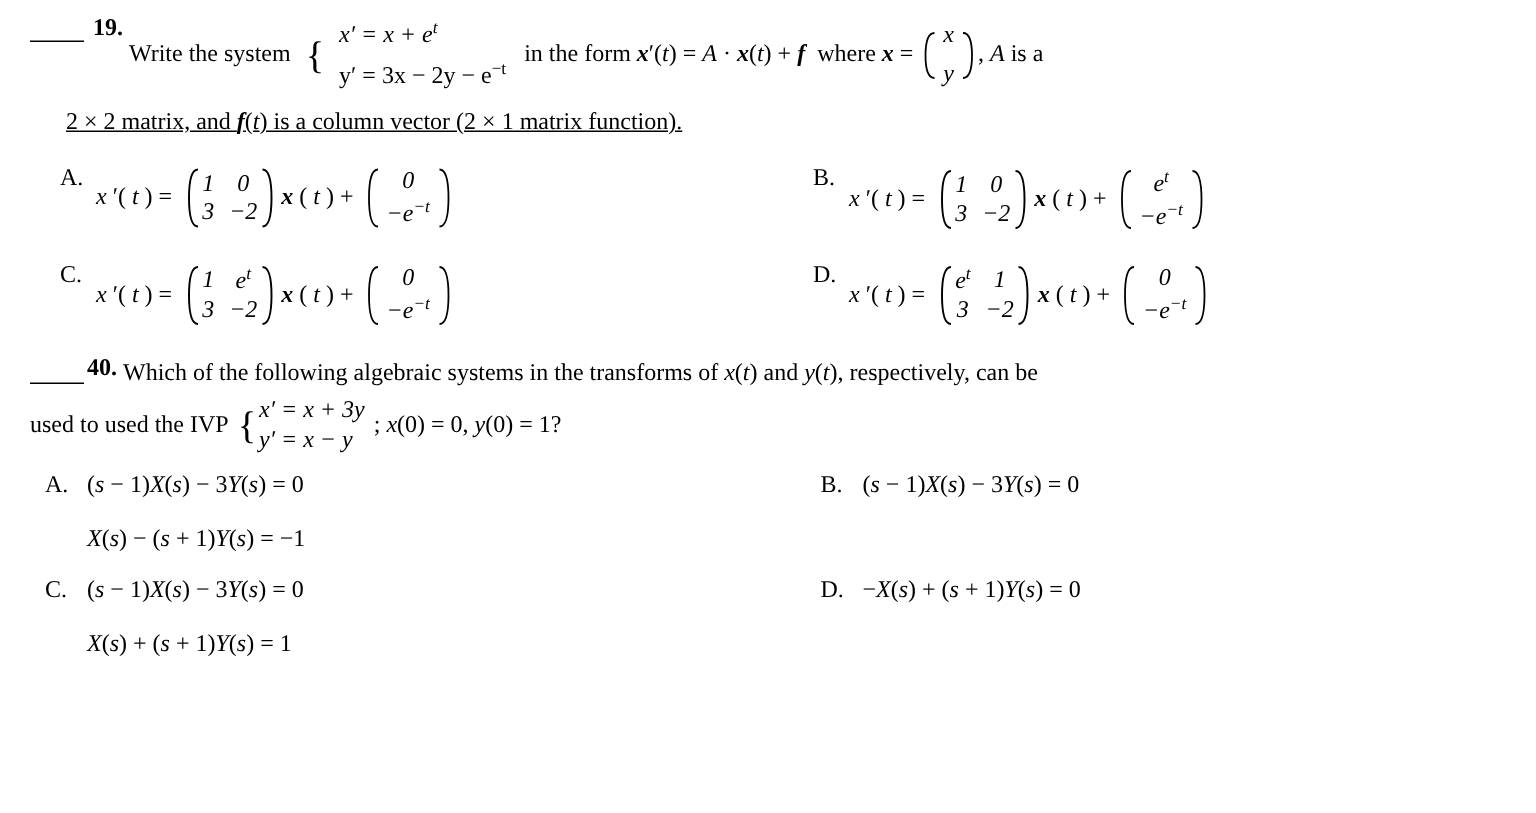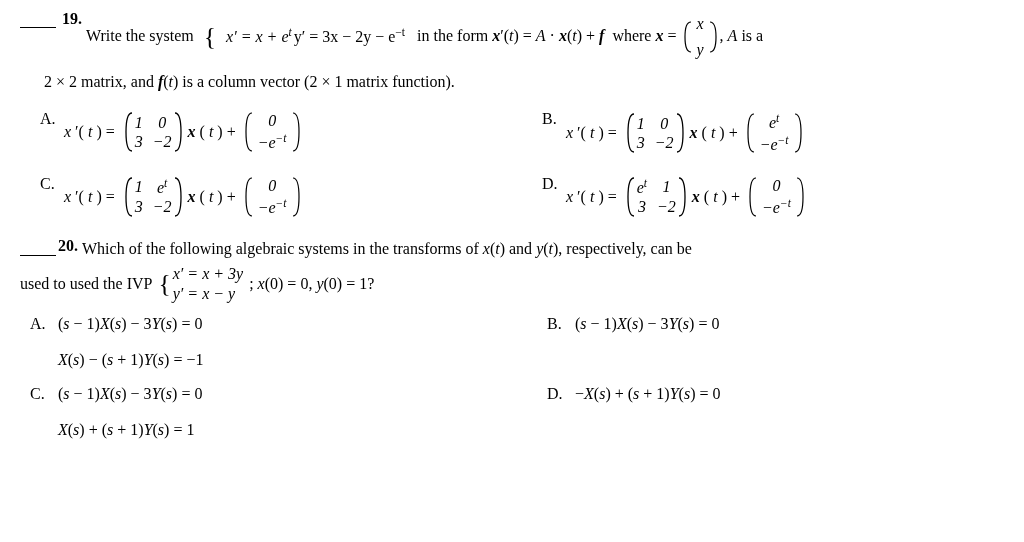--- a/index.html
+++ b/index.html
@@ -128,42 +128,42 @@
 
 <div class="question-block">
   <div class="q-header">
     <span class="q-number">
       <span class="underline-prefix"></span>
       <span>19.</span>
     </span>
     <span class="q-text">
       &nbsp;Write the system
       <span style="margin-left:6px; margin-right:6px; font-size:1.6em; line-height:1; vertical-align: middle;">{</span>
-      <span style="display:inline-flex; vertical-align:middle; gap:2px; margin-right:8px;">
+      <span style="display:inline-flex; flex-direction:column; vertical-align:middle; gap:2px; margin-right:8px;">
         <span style="font-style:italic;">x′ = x + e<sup>t</sup></span>
         <span style="">y′ = 3x − 2y − e<sup>−t</sup></span>
       </span>
       in the form <strong style="font-style:italic;">x</strong>′(<span style="font-style:italic;">t</span>) = <span style="font-style:italic;">A</span> · <strong style="font-style:italic;">x</strong>(<span style="font-style:italic;">t</span>) + <strong style="font-style:italic;">f</strong> &nbsp;where <strong style="font-style:italic;">x</strong> =
       
       <span class="col-vec" style="margin:0 2px;">
         <svg width="10" height="34" viewBox="0 0 10 34">
             <path d="M8,2 Q2,2 2,17 Q2,32 8,32" stroke="black" fill="none" stroke-width="1.2"></path>
           </svg>
         <span class="col-vec-cells">
           <span class="col-vec-cell" style="font-style:italic;">x</span>
           <span class="col-vec-cell" style="font-style:italic;">y</span>
         </span>
         <svg width="10" height="34" viewBox="0 0 10 34">
             <path d="M2,2 Q8,2 8,17 Q8,32 2,32" stroke="black" fill="none" stroke-width="1.2"></path>
           </svg>
       </span>,
       <span style="font-style:italic;">A</span> is a
     </span>
   </div>
-  <div class="q-text" style="margin-left: 24px; margin-bottom:4px;">
+  <div class="q-text" style="margin-left: 24px; margin-bottom:4px;text-decoration:underline;">
     2 × 2 matrix, and <strong style="font-style:italic;">f</strong>(<span style="font-style:italic;">t</span>) is a column vector (2 × 1 matrix function).
   </div>
 
   <div class="answers-grid">
 
     <div class="answer-item">
       <span class="answer-label">A.</span>
       <span class="answer-content">
         <span style="font-style:italic;">x</span>′(<span style="font-style:italic;">t</span>) =&nbsp;
         
@@ -298,21 +298,21 @@
             </svg>
         </span>
       </span>
     </div>
   </div>
 </div>
 
 <div class="question-block" style="margin-top: 14px;">
   <div style="display:flex; align-items:flex-start; margin-bottom:4px;">
     <span style="border-bottom:1px solid #000; width:36px; display:inline-block; margin-right:2px; vertical-align:bottom; margin-top:18px;"></span>
-    <span style="font-weight:bold; margin-right:4px;">20.</span>
+    <span style="font-weight:bold; margin-right:4px;">40.</span>
     <span class="q-text">
       Which of the following algebraic systems in the transforms of <span style="font-style:italic;">x</span>(<span style="font-style:italic;">t</span>) and <span style="font-style:italic;">y</span>(<span style="font-style:italic;">t</span>), respectively, can be
     </span>
   </div>
   <div style="display:flex; align-items:center; margin-bottom:8px; margin-left: 0px; flex-wrap:wrap;">
     <span style="margin-right:6px;">used to used the IVP</span>
     <span style="font-size:1.6em; line-height:1; vertical-align:middle; margin-right:2px;">{</span>
     <span style="display:inline-flex; flex-direction:column; gap:2px; margin-right:6px;">
       <span style="font-style:italic;">x′ = x + 3y</span>
       <span style="font-style:italic;">y′ = x − y</span>

